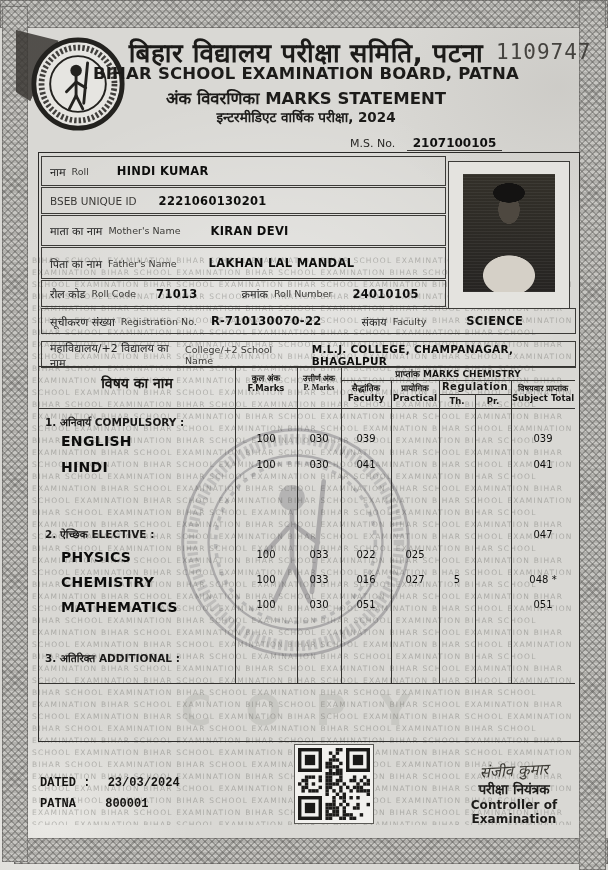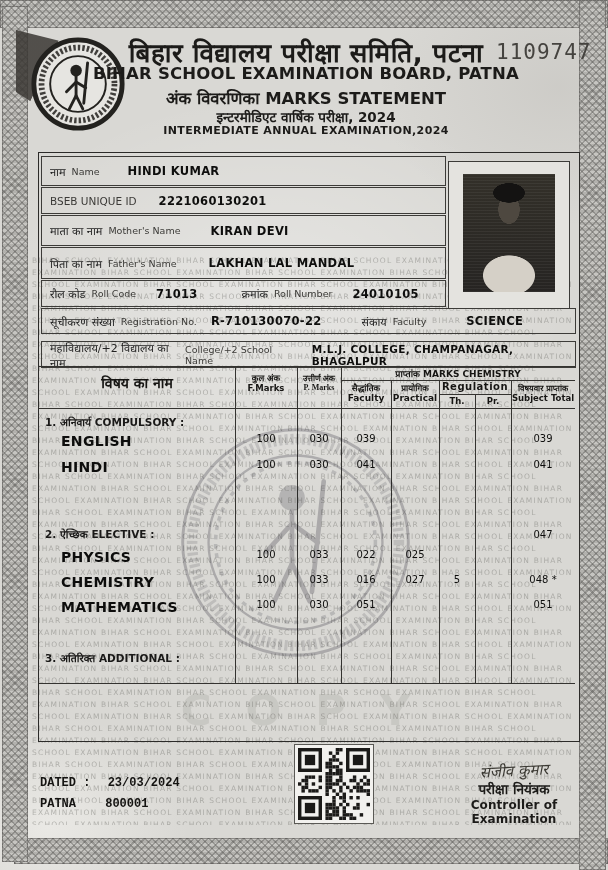--- a/index.html
+++ b/index.html
@@ -99,22 +99,25 @@
     <path d="M48 48 L38 58 M48 48 L58 54"></path>
     <path d="M60 28 L56 70"></path>
     <path d="M48 62 L41 76 M48 62 L55 76"></path>
   </g>
 </svg>
 
 <div class="hdr" id="title-hi">बिहार विद्यालय परीक्षा समिति, पटना</div>
 <div class="hdr" id="title-en">BIHAR SCHOOL EXAMINATION BOARD, PATNA</div>
 <div class="hdr" id="subtitle">अंक विवरणिका MARKS STATEMENT</div>
 <div class="hdr" id="exam-hi">इन्टरमीडिएट वार्षिक परीक्षा, 2024</div>
-<div class="hdr" id="exam-en">INTERMEDIATE ANNUAL EXAMINATION,2024</div>
 <div id="serial">1109747</div>
+<div id="ms-line">
+  <span>M.S. No.</span>
+  <b>2107100105</b>
+</div>
 
 <div id="tiled-watermark">BIHAR SCHOOL EXAMINATION BIHAR SCHOOL EXAMINATION BIHAR SCHOOL EXAMINATION BIHAR SCHOOL EXAMINATION BIHAR SCHOOL EXAMINATION BIHAR SCHOOL EXAMINATION BIHAR SCHOOL EXAMINATION BIHAR SCHOOL EXAMINATION BIHAR SCHOOL EXAMINATION BIHAR SCHOOL EXAMINATION BIHAR SCHOOL EXAMINATION BIHAR SCHOOL EXAMINATION BIHAR SCHOOL EXAMINATION BIHAR SCHOOL EXAMINATION BIHAR SCHOOL EXAMINATION BIHAR SCHOOL EXAMINATION BIHAR SCHOOL EXAMINATION BIHAR SCHOOL EXAMINATION BIHAR SCHOOL EXAMINATION BIHAR SCHOOL EXAMINATION BIHAR SCHOOL EXAMINATION BIHAR SCHOOL EXAMINATION BIHAR SCHOOL EXAMINATION BIHAR SCHOOL EXAMINATION BIHAR SCHOOL EXAMINATION BIHAR SCHOOL EXAMINATION BIHAR SCHOOL EXAMINATION BIHAR SCHOOL EXAMINATION BIHAR SCHOOL EXAMINATION BIHAR SCHOOL EXAMINATION BIHAR SCHOOL EXAMINATION BIHAR SCHOOL EXAMINATION BIHAR SCHOOL EXAMINATION BIHAR SCHOOL EXAMINATION BIHAR SCHOOL EXAMINATION BIHAR SCHOOL EXAMINATION BIHAR SCHOOL EXAMINATION BIHAR SCHOOL EXAMINATION BIHAR SCHOOL EXAMINATION BIHAR SCHOOL EXAMINATION BIHAR SCHOOL EXAMINATION BIHAR SCHOOL EXAMINATION BIHAR SCHOOL EXAMINATION BIHAR SCHOOL EXAMINATION BIHAR SCHOOL EXAMINATION BIHAR SCHOOL EXAMINATION BIHAR SCHOOL EXAMINATION BIHAR SCHOOL EXAMINATION BIHAR SCHOOL EXAMINATION BIHAR SCHOOL EXAMINATION BIHAR SCHOOL EXAMINATION BIHAR SCHOOL EXAMINATION BIHAR SCHOOL EXAMINATION BIHAR SCHOOL EXAMINATION BIHAR SCHOOL EXAMINATION BIHAR SCHOOL EXAMINATION BIHAR SCHOOL EXAMINATION BIHAR SCHOOL EXAMINATION BIHAR SCHOOL EXAMINATION BIHAR SCHOOL EXAMINATION BIHAR SCHOOL EXAMINATION BIHAR SCHOOL EXAMINATION BIHAR SCHOOL EXAMINATION BIHAR SCHOOL EXAMINATION BIHAR SCHOOL EXAMINATION BIHAR SCHOOL EXAMINATION BIHAR SCHOOL EXAMINATION BIHAR SCHOOL EXAMINATION BIHAR SCHOOL EXAMINATION BIHAR SCHOOL EXAMINATION BIHAR SCHOOL EXAMINATION BIHAR SCHOOL EXAMINATION BIHAR SCHOOL EXAMINATION BIHAR SCHOOL EXAMINATION BIHAR SCHOOL EXAMINATION BIHAR SCHOOL EXAMINATION BIHAR SCHOOL EXAMINATION BIHAR SCHOOL EXAMINATION BIHAR SCHOOL EXAMINATION BIHAR SCHOOL EXAMINATION BIHAR SCHOOL EXAMINATION BIHAR SCHOOL EXAMINATION BIHAR SCHOOL EXAMINATION BIHAR SCHOOL EXAMINATION BIHAR SCHOOL EXAMINATION BIHAR SCHOOL EXAMINATION BIHAR SCHOOL EXAMINATION BIHAR SCHOOL EXAMINATION BIHAR SCHOOL EXAMINATION BIHAR SCHOOL EXAMINATION BIHAR SCHOOL EXAMINATION BIHAR SCHOOL EXAMINATION BIHAR SCHOOL EXAMINATION BIHAR SCHOOL EXAMINATION BIHAR SCHOOL EXAMINATION BIHAR SCHOOL EXAMINATION BIHAR SCHOOL EXAMINATION BIHAR SCHOOL EXAMINATION BIHAR SCHOOL EXAMINATION BIHAR SCHOOL EXAMINATION BIHAR SCHOOL EXAMINATION BIHAR SCHOOL EXAMINATION BIHAR SCHOOL EXAMINATION BIHAR SCHOOL EXAMINATION BIHAR SCHOOL EXAMINATION BIHAR SCHOOL EXAMINATION BIHAR SCHOOL EXAMINATION BIHAR SCHOOL EXAMINATION BIHAR SCHOOL EXAMINATION BIHAR SCHOOL EXAMINATION BIHAR SCHOOL EXAMINATION BIHAR SCHOOL EXAMINATION BIHAR SCHOOL EXAMINATION BIHAR SCHOOL EXAMINATION BIHAR SCHOOL EXAMINATION BIHAR SCHOOL EXAMINATION BIHAR SCHOOL EXAMINATION BIHAR SCHOOL EXAMINATION BIHAR SCHOOL EXAMINATION BIHAR SCHOOL EXAMINATION BIHAR SCHOOL EXAMINATION BIHAR SCHOOL EXAMINATION BIHAR SCHOOL EXAMINATION BIHAR SCHOOL EXAMINATION BIHAR SCHOOL EXAMINATION BIHAR SCHOOL EXAMINATION BIHAR SCHOOL EXAMINATION BIHAR SCHOOL EXAMINATION BIHAR SCHOOL EXAMINATION BIHAR SCHOOL EXAMINATION BIHAR SCHOOL EXAMINATION BIHAR SCHOOL EXAMINATION BIHAR SCHOOL EXAMINATION BIHAR SCHOOL EXAMINATION BIHAR SCHOOL EXAMINATION BIHAR SCHOOL EXAMINATION BIHAR SCHOOL EXAMINATION BIHAR SCHOOL EXAMINATION BIHAR SCHOOL EXAMINATION BIHAR SCHOOL EXAMINATION BIHAR SCHOOL EXAMINATION BIHAR SCHOOL EXAMINATION BIHAR SCHOOL EXAMINATION BIHAR SCHOOL EXAMINATION BIHAR SCHOOL EXAMINATION BIHAR SCHOOL EXAMINATION BIHAR SCHOOL EXAMINATION BIHAR SCHOOL EXAMINATION BIHAR SCHOOL EXAMINATION BIHAR SCHOOL EXAMINATION BIHAR SCHOOL EXAMINATION BIHAR SCHOOL EXAMINATION BIHAR SCHOOL EXAMINATION BIHAR SCHOOL EXAMINATION BIHAR SCHOOL EXAMINATION BIHAR SCHOOL EXAMINATION BIHAR SCHOOL EXAMINATION BIHAR SCHOOL EXAMINATION BIHAR SCHOOL EXAMINATION BIHAR SCHOOL EXAMINATION BIHAR SCHOOL EXAMINATION BIHAR SCHOOL EXAMINATION BIHAR SCHOOL EXAMINATION BIHAR SCHOOL EXAMINATION BIHAR SCHOOL EXAMINATION BIHAR SCHOOL EXAMINATION BIHAR SCHOOL EXAMINATION BIHAR SCHOOL EXAMINATION BIHAR SCHOOL EXAMINATION BIHAR SCHOOL EXAMINATION BIHAR SCHOOL EXAMINATION BIHAR SCHOOL EXAMINATION BIHAR SCHOOL EXAMINATION BIHAR SCHOOL EXAMINATION BIHAR SCHOOL EXAMINATION BIHAR SCHOOL EXAMINATION BIHAR SCHOOL EXAMINATION BIHAR SCHOOL EXAMINATION BIHAR SCHOOL EXAMINATION BIHAR SCHOOL EXAMINATION BIHAR SCHOOL EXAMINATION BIHAR SCHOOL EXAMINATION BIHAR SCHOOL EXAMINATION BIHAR SCHOOL EXAMINATION BIHAR SCHOOL EXAMINATION BIHAR SCHOOL EXAMINATION BIHAR SCHOOL EXAMINATION BIHAR SCHOOL EXAMINATION BIHAR SCHOOL EXAMINATION BIHAR SCHOOL EXAMINATION BIHAR SCHOOL EXAMINATION BIHAR SCHOOL EXAMINATION BIHAR SCHOOL EXAMINATION BIHAR SCHOOL EXAMINATION BIHAR SCHOOL EXAMINATION BIHAR SCHOOL EXAMINATION BIHAR SCHOOL EXAMINATION BIHAR SCHOOL EXAMINATION BIHAR SCHOOL EXAMINATION BIHAR SCHOOL EXAMINATION BIHAR SCHOOL EXAMINATION BIHAR SCHOOL EXAMINATION BIHAR SCHOOL EXAMINATION BIHAR SCHOOL EXAMINATION BIHAR SCHOOL EXAMINATION BIHAR SCHOOL EXAMINATION BIHAR SCHOOL EXAMINATION BIHAR SCHOOL EXAMINATION BIHAR SCHOOL EXAMINATION BIHAR SCHOOL EXAMINATION BIHAR SCHOOL EXAMINATION BIHAR SCHOOL EXAMINATION BIHAR SCHOOL EXAMINATION BIHAR SCHOOL EXAMINATION BIHAR SCHOOL EXAMINATION BIHAR SCHOOL EXAMINATION BIHAR SCHOOL EXAMINATION BIHAR SCHOOL EXAMINATION BIHAR SCHOOL EXAMINATION BIHAR SCHOOL EXAMINATION BIHAR SCHOOL EXAMINATION BIHAR SCHOOL EXAMINATION BIHAR SCHOOL EXAMINATION BIHAR SCHOOL EXAMINATION BIHAR SCHOOL EXAMINATION BIHAR SCHOOL EXAMINATION BIHAR SCHOOL EXAMINATION BIHAR SCHOOL EXAMINATION BIHAR SCHOOL EXAMINATION BIHAR SCHOOL EXAMINATION BIHAR SCHOOL EXAMINATION BIHAR SCHOOL EXAMINATION BIHAR SCHOOL EXAMINATION BIHAR SCHOOL EXAMINATION BIHAR SCHOOL EXAMINATION BIHAR SCHOOL EXAMINATION BIHAR SCHOOL EXAMINATION BIHAR SCHOOL EXAMINATION BIHAR SCHOOL EXAMINATION BIHAR SCHOOL EXAMINATION BIHAR SCHOOL EXAMINATION BIHAR SCHOOL EXAMINATION BIHAR SCHOOL EXAMINATION BIHAR SCHOOL EXAMINATION BIHAR SCHOOL EXAMINATION BIHAR SCHOOL EXAMINATION BIHAR SCHOOL EXAMINATION BIHAR SCHOOL EXAMINATION BIHAR SCHOOL EXAMINATION BIHAR SCHOOL EXAMINATION BIHAR SCHOOL EXAMINATION BIHAR SCHOOL EXAMINATION BIHAR SCHOOL EXAMINATION BIHAR SCHOOL EXAMINATION BIHAR SCHOOL EXAMINATION BIHAR SCHOOL EXAMINATION BIHAR SCHOOL EXAMINATION BIHAR SCHOOL EXAMINATION BIHAR SCHOOL EXAMINATION BIHAR SCHOOL EXAMINATION BIHAR SCHOOL EXAMINATION BIHAR SCHOOL EXAMINATION BIHAR SCHOOL EXAMINATION BIHAR SCHOOL EXAMINATION BIHAR SCHOOL EXAMINATION BIHAR SCHOOL EXAMINATION BIHAR SCHOOL EXAMINATION BIHAR SCHOOL EXAMINATION BIHAR SCHOOL EXAMINATION BIHAR SCHOOL EXAMINATION BIHAR SCHOOL EXAMINATION BIHAR SCHOOL EXAMINATION BIHAR SCHOOL EXAMINATION BIHAR SCHOOL EXAMINATION BIHAR SCHOOL EXAMINATION BIHAR SCHOOL EXAMINATION BIHAR SCHOOL EXAMINATION BIHAR SCHOOL EXAMINATION BIHAR SCHOOL EXAMINATION BIHAR SCHOOL EXAMINATION BIHAR SCHOOL EXAMINATION BIHAR SCHOOL EXAMINATION BIHAR SCHOOL EXAMINATION BIHAR SCHOOL EXAMINATION BIHAR SCHOOL EXAMINATION BIHAR SCHOOL EXAMINATION BIHAR SCHOOL EXAMINATION BIHAR SCHOOL EXAMINATION BIHAR SCHOOL EXAMINATION BIHAR SCHOOL EXAMINATION BIHAR SCHOOL EXAMINATION BIHAR SCHOOL EXAMINATION BIHAR SCHOOL EXAMINATION BIHAR SCHOOL EXAMINATION BIHAR SCHOOL EXAMINATION BIHAR SCHOOL EXAMINATION BIHAR SCHOOL EXAMINATION BIHAR SCHOOL EXAMINATION BIHAR SCHOOL EXAMINATION BIHAR SCHOOL EXAMINATION BIHAR SCHOOL EXAMINATION BIHAR SCHOOL EXAMINATION BIHAR SCHOOL EXAMINATION BIHAR SCHOOL EXAMINATION BIHAR SCHOOL EXAMINATION BIHAR SCHOOL EXAMINATION BIHAR SCHOOL EXAMINATION BIHAR SCHOOL EXAMINATION BIHAR SCHOOL EXAMINATION BIHAR SCHOOL EXAMINATION BIHAR SCHOOL EXAMINATION BIHAR SCHOOL EXAMINATION BIHAR SCHOOL EXAMINATION BIHAR SCHOOL EXAMINATION BIHAR SCHOOL EXAMINATION BIHAR SCHOOL EXAMINATION BIHAR SCHOOL EXAMINATION BIHAR SCHOOL EXAMINATION BIHAR SCHOOL EXAMINATION BIHAR SCHOOL EXAMINATION BIHAR SCHOOL EXAMINATION BIHAR SCHOOL EXAMINATION BIHAR SCHOOL EXAMINATION BIHAR SCHOOL EXAMINATION BIHAR SCHOOL EXAMINATION BIHAR SCHOOL EXAMINATION BIHAR SCHOOL EXAMINATION BIHAR SCHOOL EXAMINATION BIHAR SCHOOL EXAMINATION BIHAR SCHOOL EXAMINATION </div>
 
 <svg id="stamp" viewBox="0 0 200 200">
   <g stroke="#5f5e6a" fill="none">
     <circle cx="100" cy="100" r="96" stroke-width="2.5"></circle>
     <circle cx="100" cy="100" r="88" stroke-width="9" stroke-dasharray="2.6 2.4" opacity=".6"></circle>
     <circle cx="100" cy="100" r="74" stroke-width="2"></circle>
     <circle cx="100" cy="100" r="68" stroke-width="3" stroke-dasharray="4 4" opacity=".7"></circle>
     <g stroke-width="4" stroke-linecap="round">
@@ -126,21 +129,21 @@
     </g>
   </g>
 </svg>
 
 <div id="copy-watermark">COPY</div>
 
 <div id="mainbox">
 
   <div class="frow" style="left:2px;top:3px;width:403px;height:28px;">
     <span class="lh" style="margin-left:8px">नाम</span>
-    <span class="le">Name</span>
+    <span class="le">Roll</span>
     <span class="val" style="margin-left:28px">HINDI KUMAR</span>
   </div>
   <div class="frow" style="left:2px;top:34px;width:403px;height:25px;">
     <span class="le" style="margin-left:8px;font-size:10.5px">BSEB UNIQUE ID</span>
     <span class="val" style="margin-left:22px">2221060130201</span>
   </div>
   <div class="frow" style="left:2px;top:62px;width:403px;height:29px;">
     <span class="lh" style="margin-left:8px">माता का नाम</span>
     <span class="le">Mother's Name</span>
     <span class="val" style="margin-left:30px">KIRAN DEVI</span>

